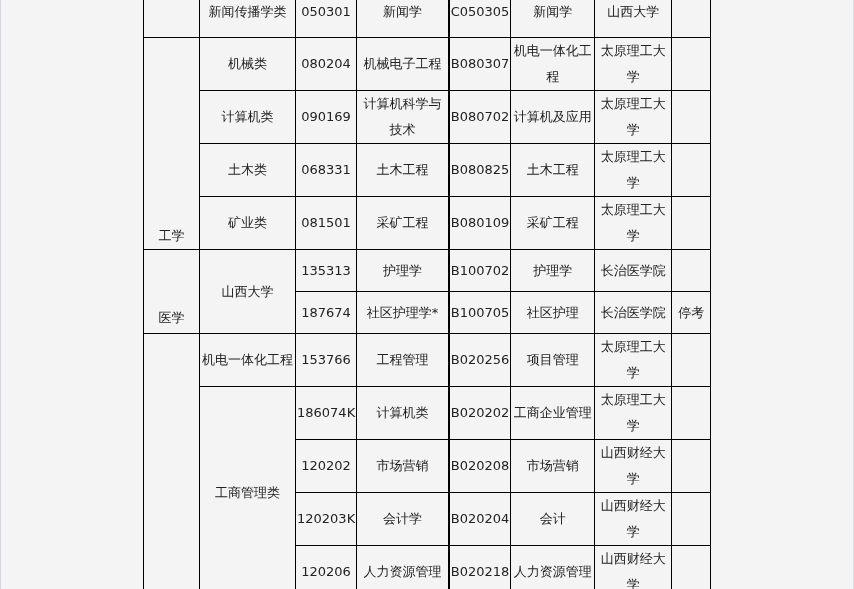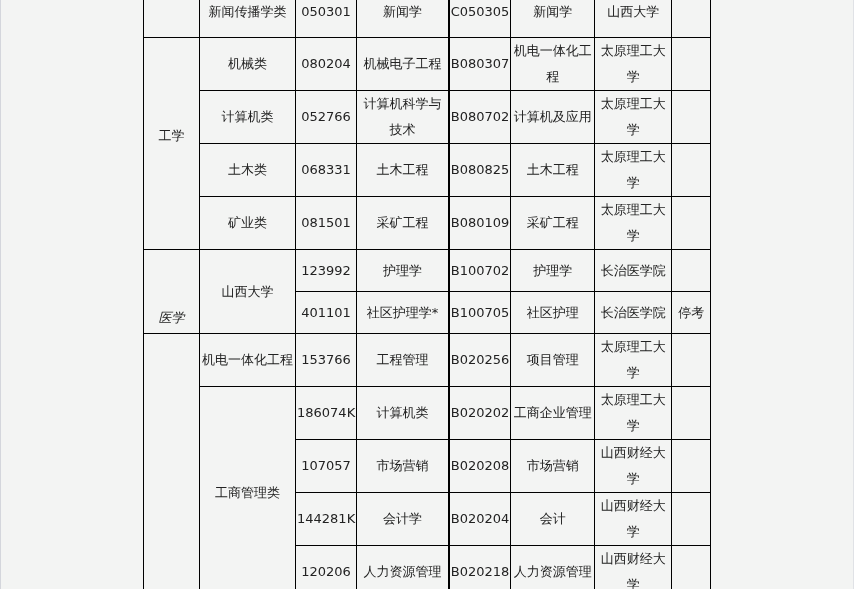--- a/index.html
+++ b/index.html
@@ -17,22 +17,22 @@
     border-collapse:collapse;
     table-layout:fixed;
   }
   td {
     border:1px solid #000;
     text-align:center; vertical-align:middle;
     line-height:26px; padding:0 1px;
     overflow:hidden;
   }
   td.thick { border-left:2px solid #000; }
-  td.cat-bottom { vertical-align:bottom; padding-bottom:2px;font-style:italic; }
-  td.cat-mid { vertical-align:bottom; padding-bottom:100px; }
+  td.cat-bottom { vertical-align:bottom; padding-bottom:2px; }
+  td.cat-mid { vertical-align:bottom; }
   td.nowrap { white-space:nowrap; }
 </style>
 </head>
 <body>
 
 <div class="left-edge"></div>
 <div class="right-edge"></div>
 
 <table>
   <colgroup>
@@ -63,21 +63,21 @@
       <td>机械类</td>
       <td>080204</td>
       <td class="nowrap">机械电子工程</td>
       <td class="thick">B080307</td>
       <td>机电一体化工程</td>
       <td>太原理工大学</td>
       <td></td>
     </tr>
     <tr style="height:52px">
       <td>计算机类</td>
-      <td>052766</td>
+      <td>090169</td>
       <td>计算机科学与技术</td>
       <td class="thick">B080702</td>
       <td class="nowrap">计算机及应用</td>
       <td>太原理工大学</td>
       <td></td>
     </tr>
     <tr style="height:52px">
       <td>土木类</td>
       <td>068331</td>
       <td>土木工程</td>
@@ -92,29 +92,29 @@
       <td>采矿工程</td>
       <td class="thick">B080109</td>
       <td>采矿工程</td>
       <td>太原理工大学</td>
       <td></td>
     </tr>
 
     <tr style="height:42px">
       <td rowspan="2" class="cat-bottom">医学</td>
       <td rowspan="2">山西大学</td>
-      <td>123992</td>
+      <td>135313</td>
       <td>护理学</td>
       <td class="thick">B100702</td>
       <td>护理学</td>
       <td class="nowrap">长治医学院</td>
       <td></td>
     </tr>
     <tr style="height:42px">
-      <td>401101</td>
+      <td>187674</td>
       <td class="nowrap">社区护理学*</td>
       <td class="thick">B100705</td>
       <td>社区护理</td>
       <td class="nowrap">长治医学院</td>
       <td>停考</td>
     </tr>
 
     <tr style="height:52px">
       <td rowspan="5"></td>
       <td>机电一体化工程</td>
@@ -128,29 +128,29 @@
     <tr style="height:52px">
       <td rowspan="4">工商管理类</td>
       <td>186074K</td>
       <td>计算机类</td>
       <td class="thick">B020202</td>
       <td class="nowrap">工商企业管理</td>
       <td>太原理工大学</td>
       <td></td>
     </tr>
     <tr style="height:52px">
-      <td>107057</td>
+      <td>120202</td>
       <td>市场营销</td>
       <td class="thick">B020208</td>
       <td>市场营销</td>
       <td>山西财经大学</td>
       <td></td>
     </tr>
     <tr style="height:52px">
-      <td>144281K</td>
+      <td>120203K</td>
       <td>会计学</td>
       <td class="thick">B020204</td>
       <td>会计</td>
       <td>山西财经大学</td>
       <td></td>
     </tr>
     <tr style="height:52px">
       <td>120206</td>
       <td class="nowrap">人力资源管理</td>
       <td class="thick">B020218</td>

